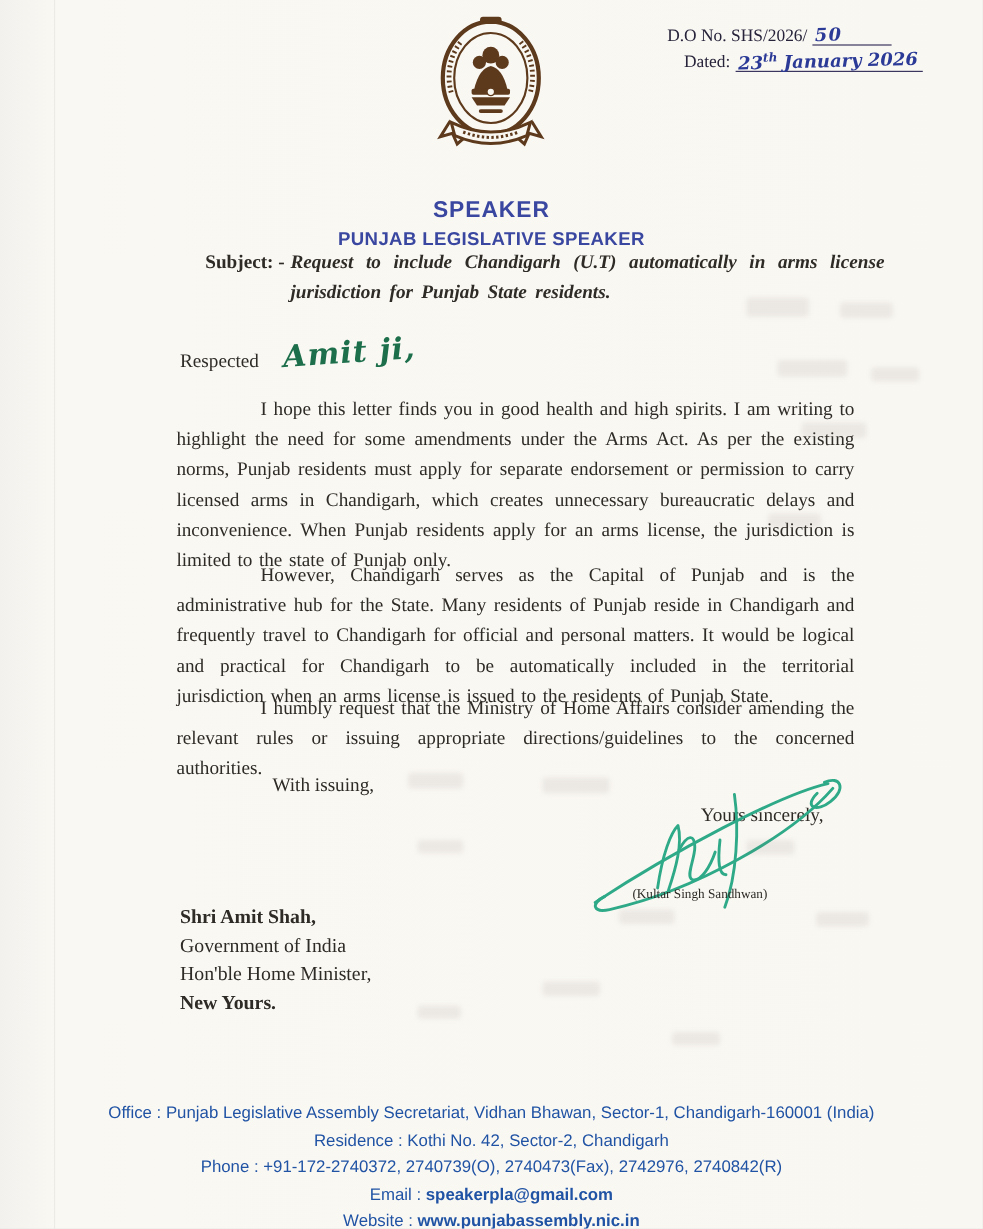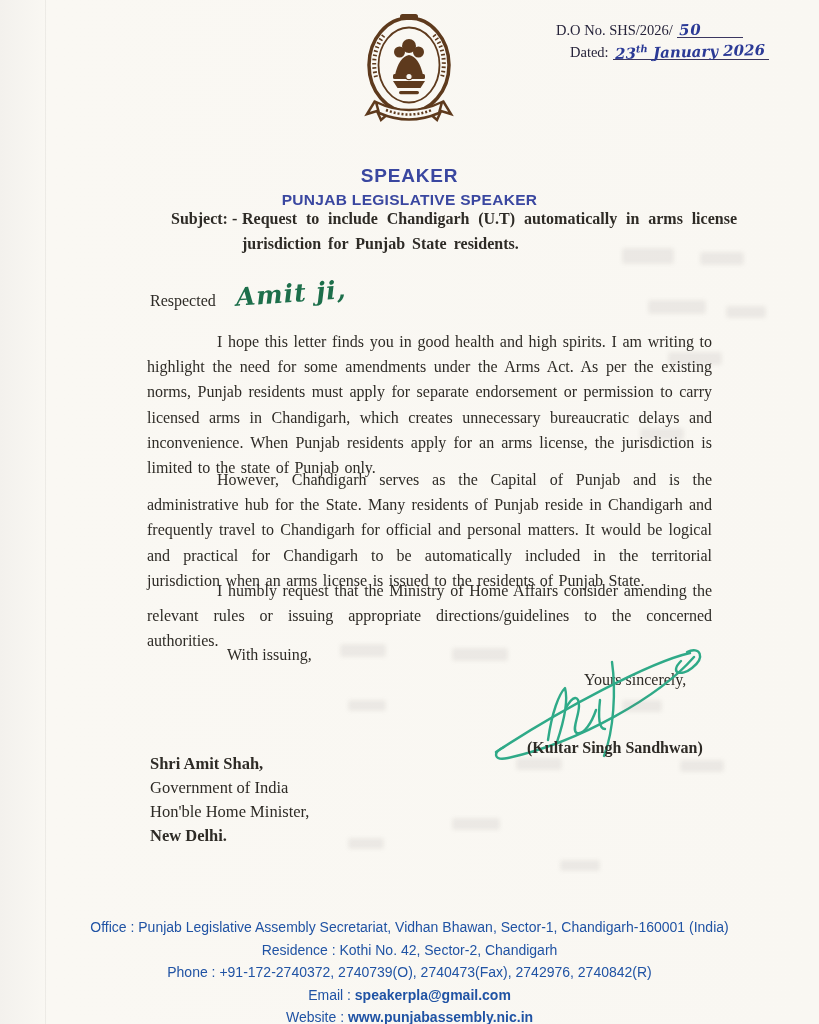--- a/index.html
+++ b/index.html
@@ -46,21 +46,21 @@
   }
   .org-title { font-size:19px; letter-spacing:0.8px;margin-top:32px; }
   .org-sub   { font-size:15.5px; margin-top:4px; letter-spacing:0.3px; }
 
   
   .subject-row {
     position:absolute; top:206px; left:147px; width:566px;
     display:flex; font-weight:bold; font-size:16px; line-height:25px;margin-left:24px;
   }
   .subject-label { width:71px; flex:none; }
-  .subject-text  { flex:1; text-align:justify; word-spacing:3px; }
+  .subject-text  { flex:1; text-align:justify; word-spacing:3px;font-style:italic; }
 
   
   .salutation { position:absolute; top:283px; left:150px; font-size:16px; }
   .hw-name {
     font-family:"DejaVu Serif", serif; font-style:italic;
     color:#1d6f4b; font-size:25px; font-weight:bold;
     display:inline-block; margin-left:20px; transform:rotate(-4deg) translateY(-4px);
     letter-spacing:1px;
   }
 
@@ -71,21 +71,21 @@
     text-indent:70px; word-spacing:1.5px;
   }
   .para1 { top:329px; }
   .para2 { top:467px; }
   .para3 { top:578px; }
   .closing { position:absolute; top:646px; left:227px; font-size:16px; }
 
   
   .valediction { position:absolute; top:671px; left:584px; font-size:16px; }
   .sig-svg { position:absolute; top:646px; left:488px; width:220px; height:118px; }
-  .sig-name { position:absolute; top:739px; left:527px; font-size:16px; font-weight:bold; }
+  .sig-name { position:absolute; top:739px; left:527px; font-size:11px; font-weight:normal; }
 
   
   .recipient { position:absolute; top:752px; left:150px; font-size:16.5px; line-height:24px; }
   .recipient .bold { font-weight:bold; }
 
   
   .footer {
     position:absolute; top:916px; left:0; width:100%;
     text-align:center; color:#2053a4;
     font-family:"Liberation Sans", sans-serif;
@@ -174,21 +174,21 @@
       <path d="M112,54 c-2,18 -1,29 5,29"></path>
       <path d="M124,16 C128,44 126,84 116,110"></path>
     </g>
   </svg>
   <div class="sig-name">(Kultar Singh Sandhwan)</div>
 
   <div class="recipient">
     <div class="bold">Shri Amit Shah,</div>
     <div>Government of India</div>
     <div>Hon'ble Home Minister,</div>
-    <div class="bold">New Delhi.</div>
+    <div class="bold">New Yours.</div>
   </div>
 
   <div class="footer">
     <div>Office : Punjab Legislative Assembly Secretariat, Vidhan Bhawan, Sector-1, Chandigarh-160001 (India)</div>
     <div>Residence : Kothi No. 42, Sector-2, Chandigarh</div>
     <div>Phone : +91-172-2740372, 2740739(O), 2740473(Fax), 2742976, 2740842(R)</div>
     <div><span>Email : </span><b>speakerpla@gmail.com</b></div>
     <div><span>Website : </span><b>www.punjabassembly.nic.in</b></div>
   </div>
 

